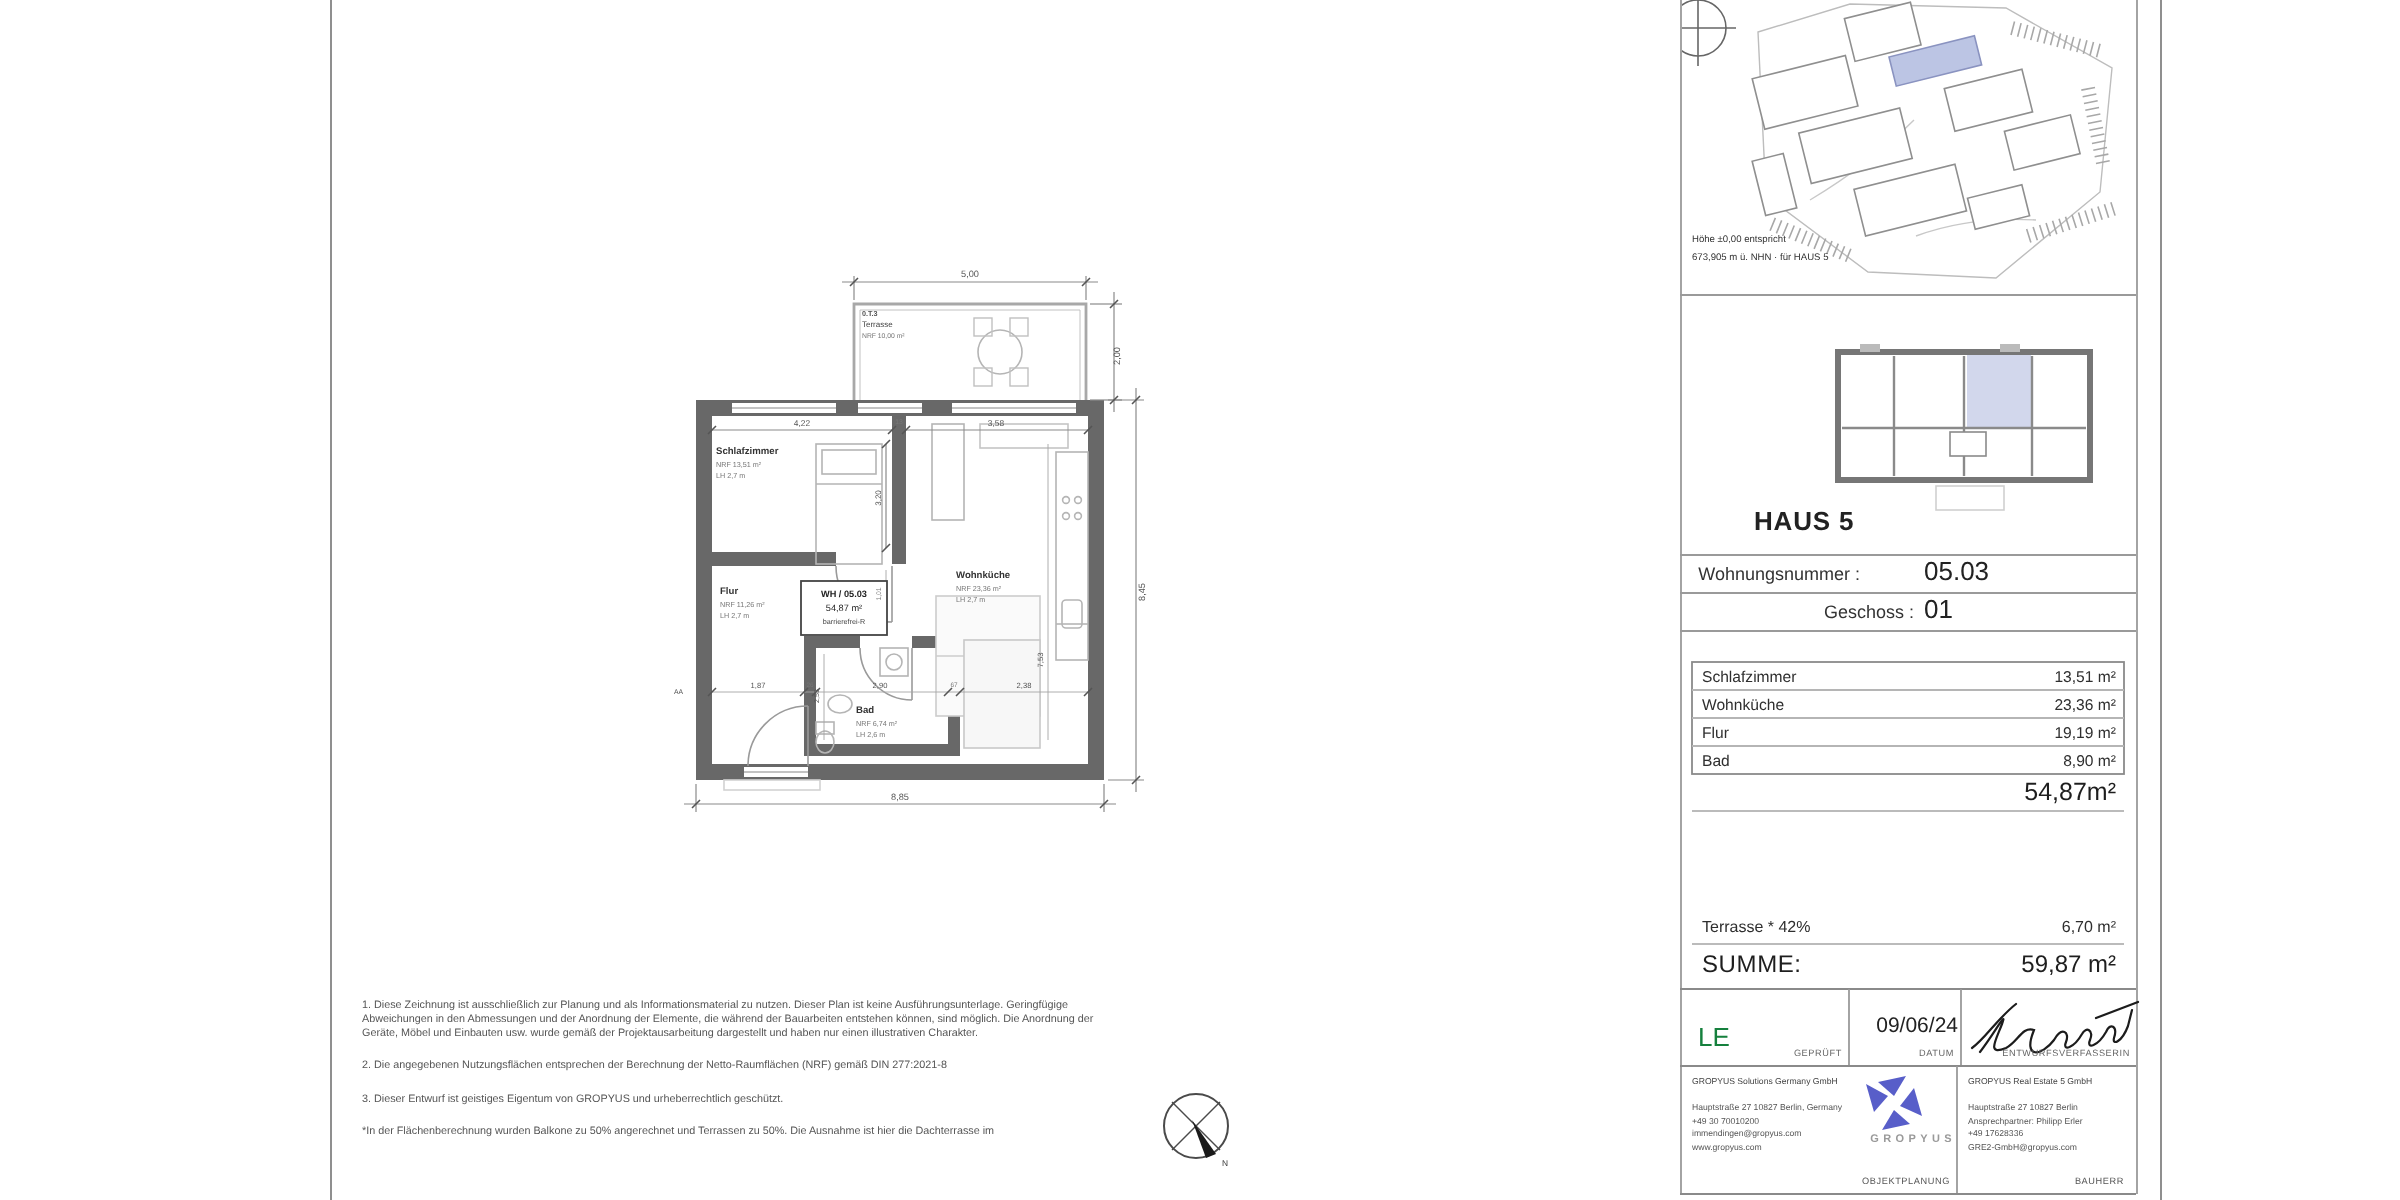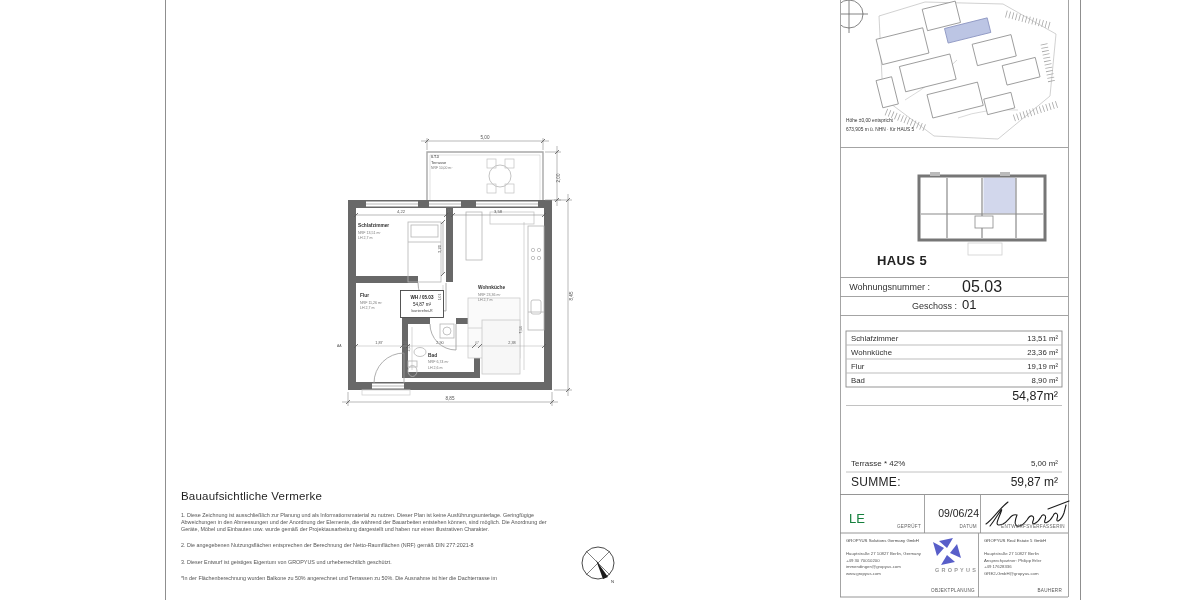--- a/index.html
+++ b/index.html
@@ -263,36 +263,36 @@
     <path d="M937 556 L933 542 L944 548 Z"></path>
   </g>
 </svg>
 
 <div class="t" style="left:846px;top:119px;font-size:4.8px;color:#333;">Höhe ±0,00 entspricht</div>
 <div class="t" style="left:846px;top:128px;font-size:4.8px;color:#333;">673,905 m ü. NHN · für HAUS 5</div>
 
 <div class="t" style="left:849px;top:254px;font-size:13px;font-weight:600;letter-spacing:0.4px;color:#222;margin-left:28px;">HAUS 5</div>
 
 <div class="t r" style="left:840px;width:90px;top:283px;font-size:9px;color:#333;">Wohnungsnummer :</div>
-<div class="t" style="left:962px;top:279px;font-size:16px;color:#222;">05.03</div>
+<div class="t" style="left:962px;top:279px;font-size:13px;color:#222;">05.03</div>
 <div class="t r" style="left:840px;width:90px;top:302px;font-size:9px;color:#333;padding-left:27px;">Geschoss :</div>
 <div class="t" style="left:962px;top:298px;font-size:13px;color:#222;">01</div>
 
 <div class="t" style="left:851px;top:334.5px;font-size:7.8px;">Schlafzimmer</div>
 <div class="t r" style="left:944px;width:114px;top:334.5px;font-size:7.8px;">13,51 m²</div>
 <div class="t" style="left:851px;top:348.5px;font-size:7.8px;">Wohnküche</div>
 <div class="t r" style="left:944px;width:114px;top:348.5px;font-size:7.8px;">23,36 m²</div>
 <div class="t" style="left:851px;top:362.5px;font-size:7.8px;">Flur</div>
 <div class="t r" style="left:944px;width:114px;top:362.5px;font-size:7.8px;">19,19 m²</div>
 <div class="t" style="left:851px;top:376.5px;font-size:7.8px;">Bad</div>
 <div class="t r" style="left:944px;width:114px;top:376.5px;font-size:7.8px;">8,90 m²</div>
 <div class="t r" style="left:944px;width:114px;top:390px;font-size:12.5px;color:#1e1e1e;">54,87m²</div>
 
 <div class="t" style="left:851px;top:460px;font-size:8px;">Terrasse * 42%</div>
-<div class="t r" style="left:944px;width:114px;top:460px;font-size:8px;">5,00 m²</div>
+<div class="t r" style="left:944px;width:114px;top:460px;font-size:8px;">6,70 m²</div>
 <div class="t" style="left:851px;top:476px;font-size:12px;letter-spacing:0.3px;color:#1e1e1e;">SUMME:</div>
 <div class="t r" style="left:944px;width:114px;top:476px;font-size:12px;color:#1e1e1e;">59,87 m²</div>
 
 <div class="t" style="left:849px;top:512px;font-size:13px;color:#15803d;">LE</div>
 <div class="t r" style="left:840px;width:81px;top:525px;font-size:4.6px;color:#666;letter-spacing:0.3px;">GEPRÜFT</div>
 <div class="t c" style="left:925px;width:54px;top:507.5px;font-size:10.5px;color:#222;">09/06/24</div>
 <div class="t r" style="left:900px;width:77px;top:525px;font-size:4.6px;color:#666;letter-spacing:0.3px;">DATUM</div>
 <div class="t r" style="left:988px;width:77px;top:525px;font-size:4.6px;color:#666;letter-spacing:0.3px;">ENTWURFSVERFASSERIN</div>
 
 <div class="t tiny" style="left:846px;top:539px;color:#444;">GROPYUS Solutions Germany GmbH</div>
@@ -304,20 +304,19 @@
 <div class="t r" style="left:900px;width:75px;top:588.5px;font-size:4.6px;color:#555;letter-spacing:0.3px;">OBJEKTPLANUNG</div>
 
 <div class="t tiny" style="left:984px;top:539px;color:#444;">GROPYUS Real Estate 5 GmbH</div>
 <div class="t tiny" style="left:984px;top:552px;">Hauptstraße 27  10827 Berlin</div>
 <div class="t tiny" style="left:984px;top:558.5px;">Ansprechpartner: Philipp Erler</div>
 <div class="t tiny" style="left:984px;top:565px;">+49 17628336</div>
 <div class="t tiny" style="left:984px;top:571.5px;">GRE2-GmbH@gropyus.com</div>
 <div class="t r" style="left:988px;width:74px;top:588.5px;font-size:4.6px;color:#555;letter-spacing:0.3px;">BAUHERR</div>
 
 <div class="notes">
-  <h1>Bauaufsichtliche Vermerke</h1>
   <p style="margin-top:10px;">1. Diese Zeichnung ist ausschließlich zur Planung und als Informationsmaterial zu nutzen. Dieser Plan ist keine Ausführungsunterlage. Geringfügige Abweichungen in den Abmessungen und der Anordnung der Elemente, die während der Bauarbeiten entstehen können, sind möglich. Die Anordnung der Geräte, Möbel und Einbauten usw. wurde gemäß der Projektausarbeitung dargestellt und haben nur einen illustrativen Charakter.</p>
   <p style="margin-top:9px;">2. Die angegebenen Nutzungsflächen entsprechen der Berechnung der Netto-Raumflächen (NRF) gemäß DIN 277:2021-8</p>
   <p style="margin-top:9px;">3. Dieser Entwurf ist geistiges Eigentum von GROPYUS und urheberrechtlich geschützt.</p>
   <p style="margin-top:9px;">*In der Flächenberechnung wurden Balkone zu 50% angerechnet und Terrassen zu 50%. Die Ausnahme ist hier die Dachterrasse im</p>
 </div>
 
 </div>
 
 </body></html>

